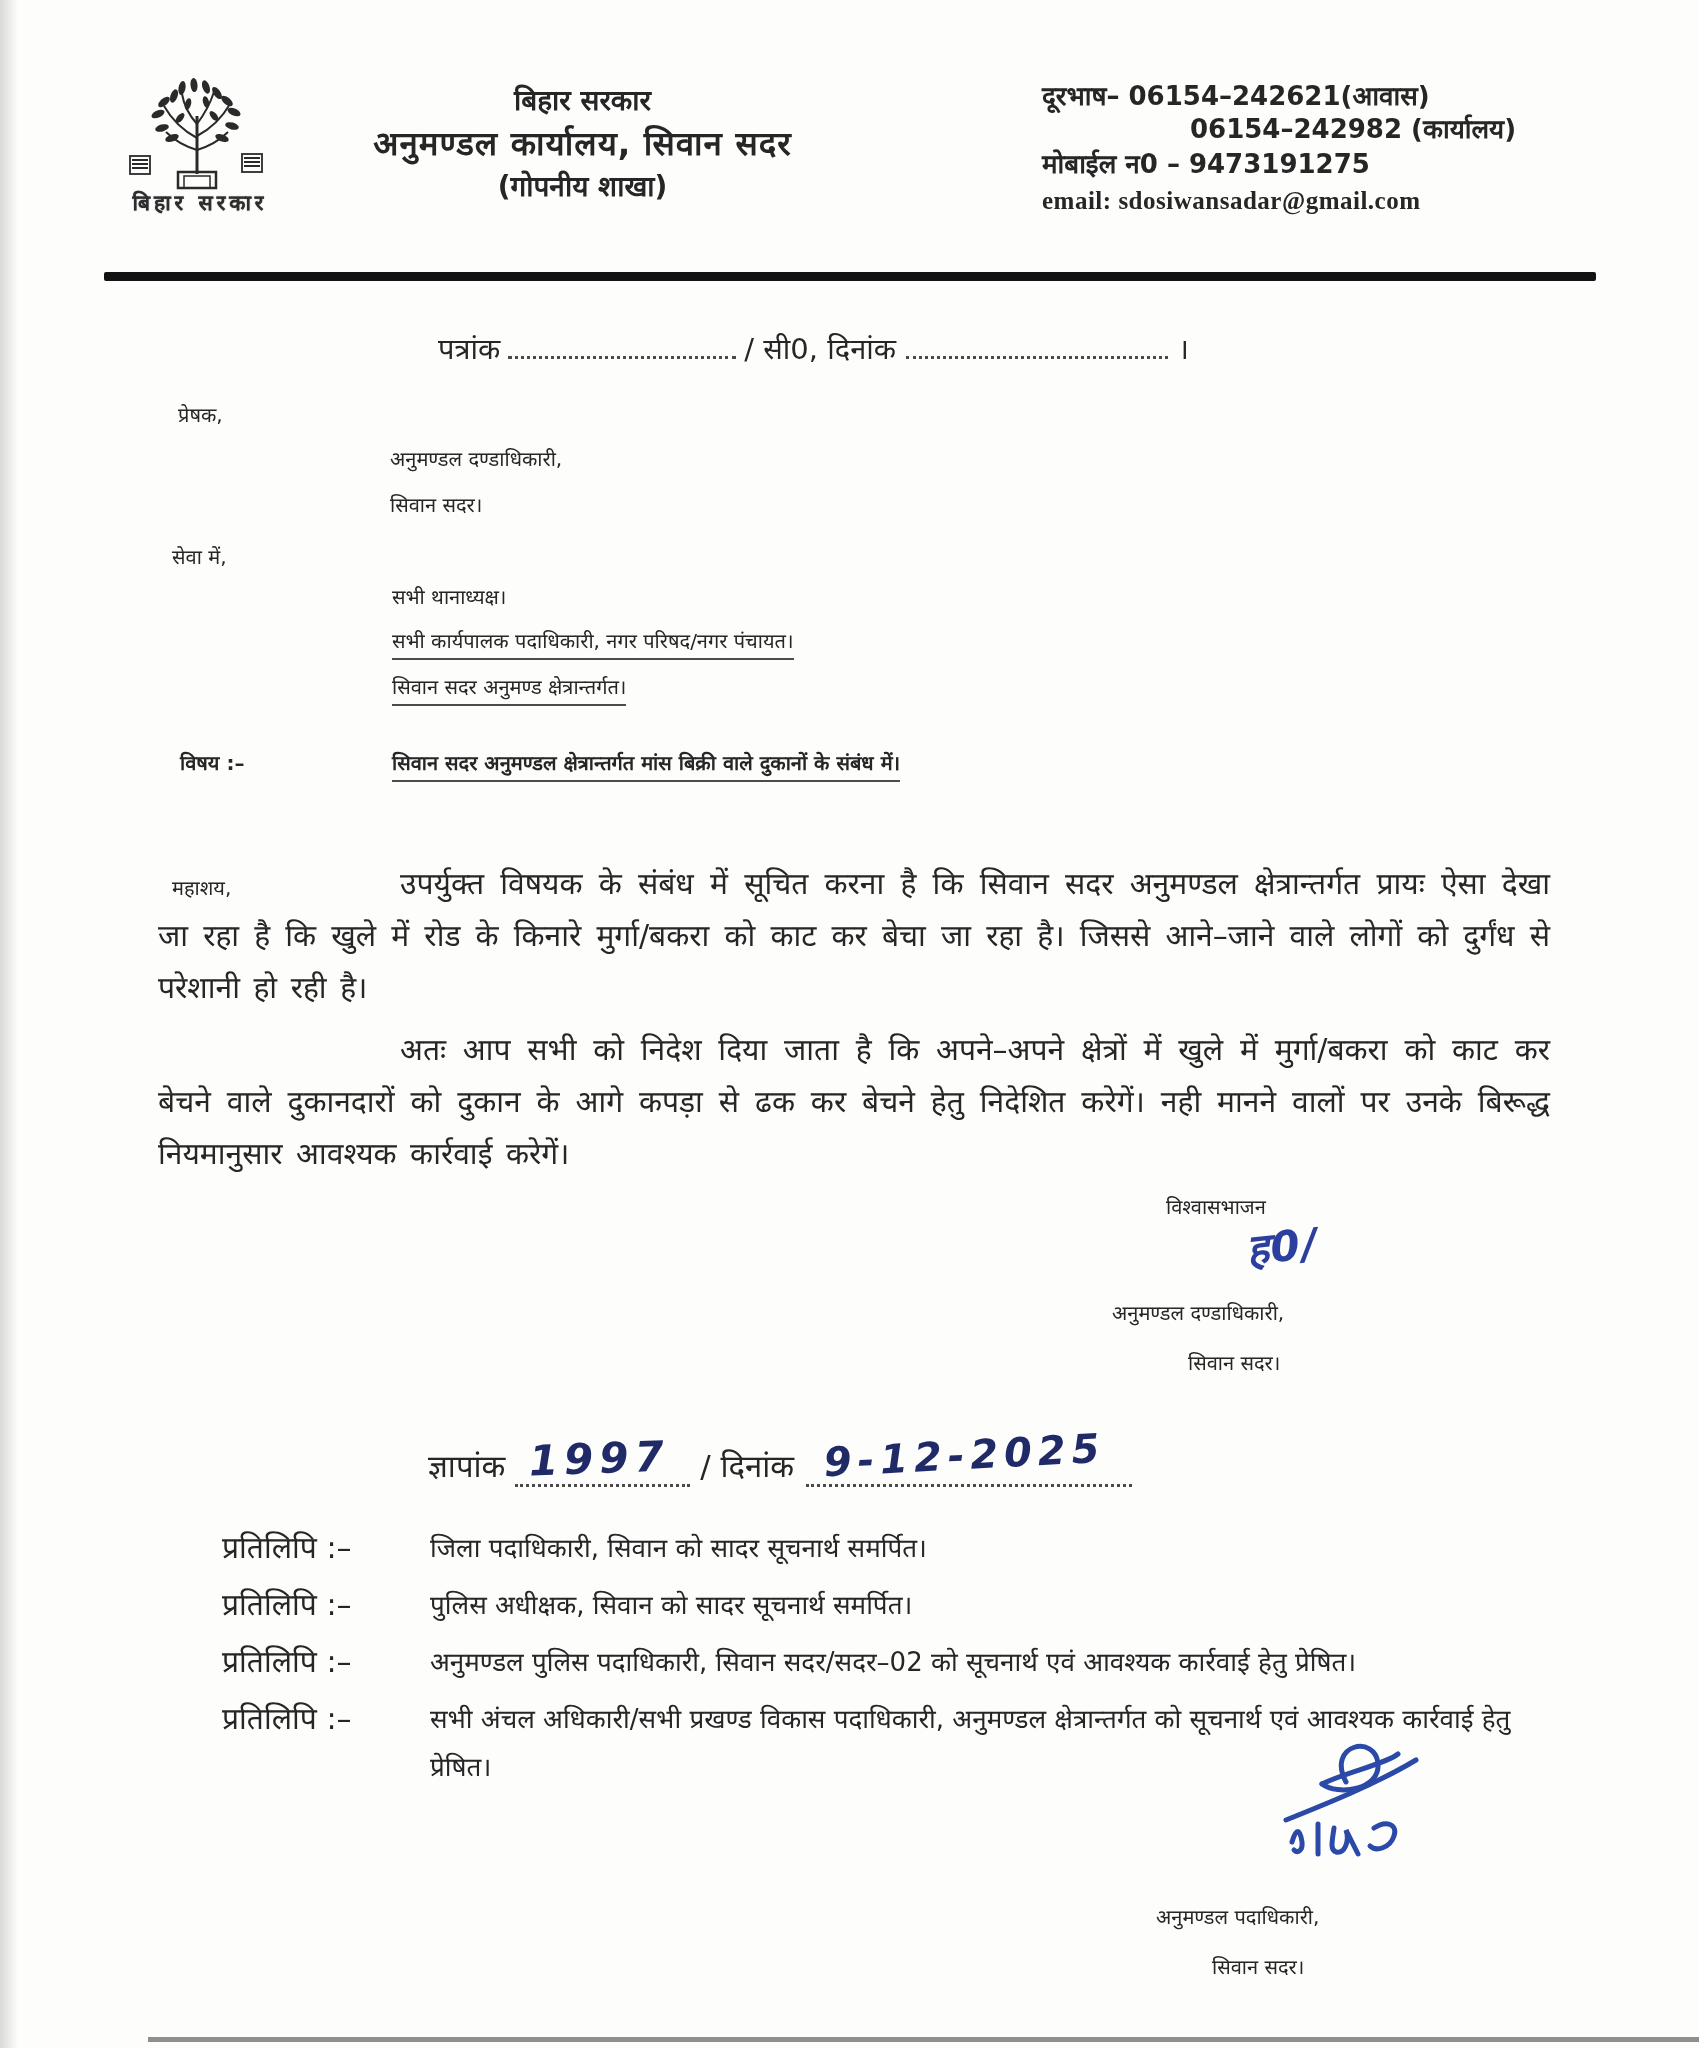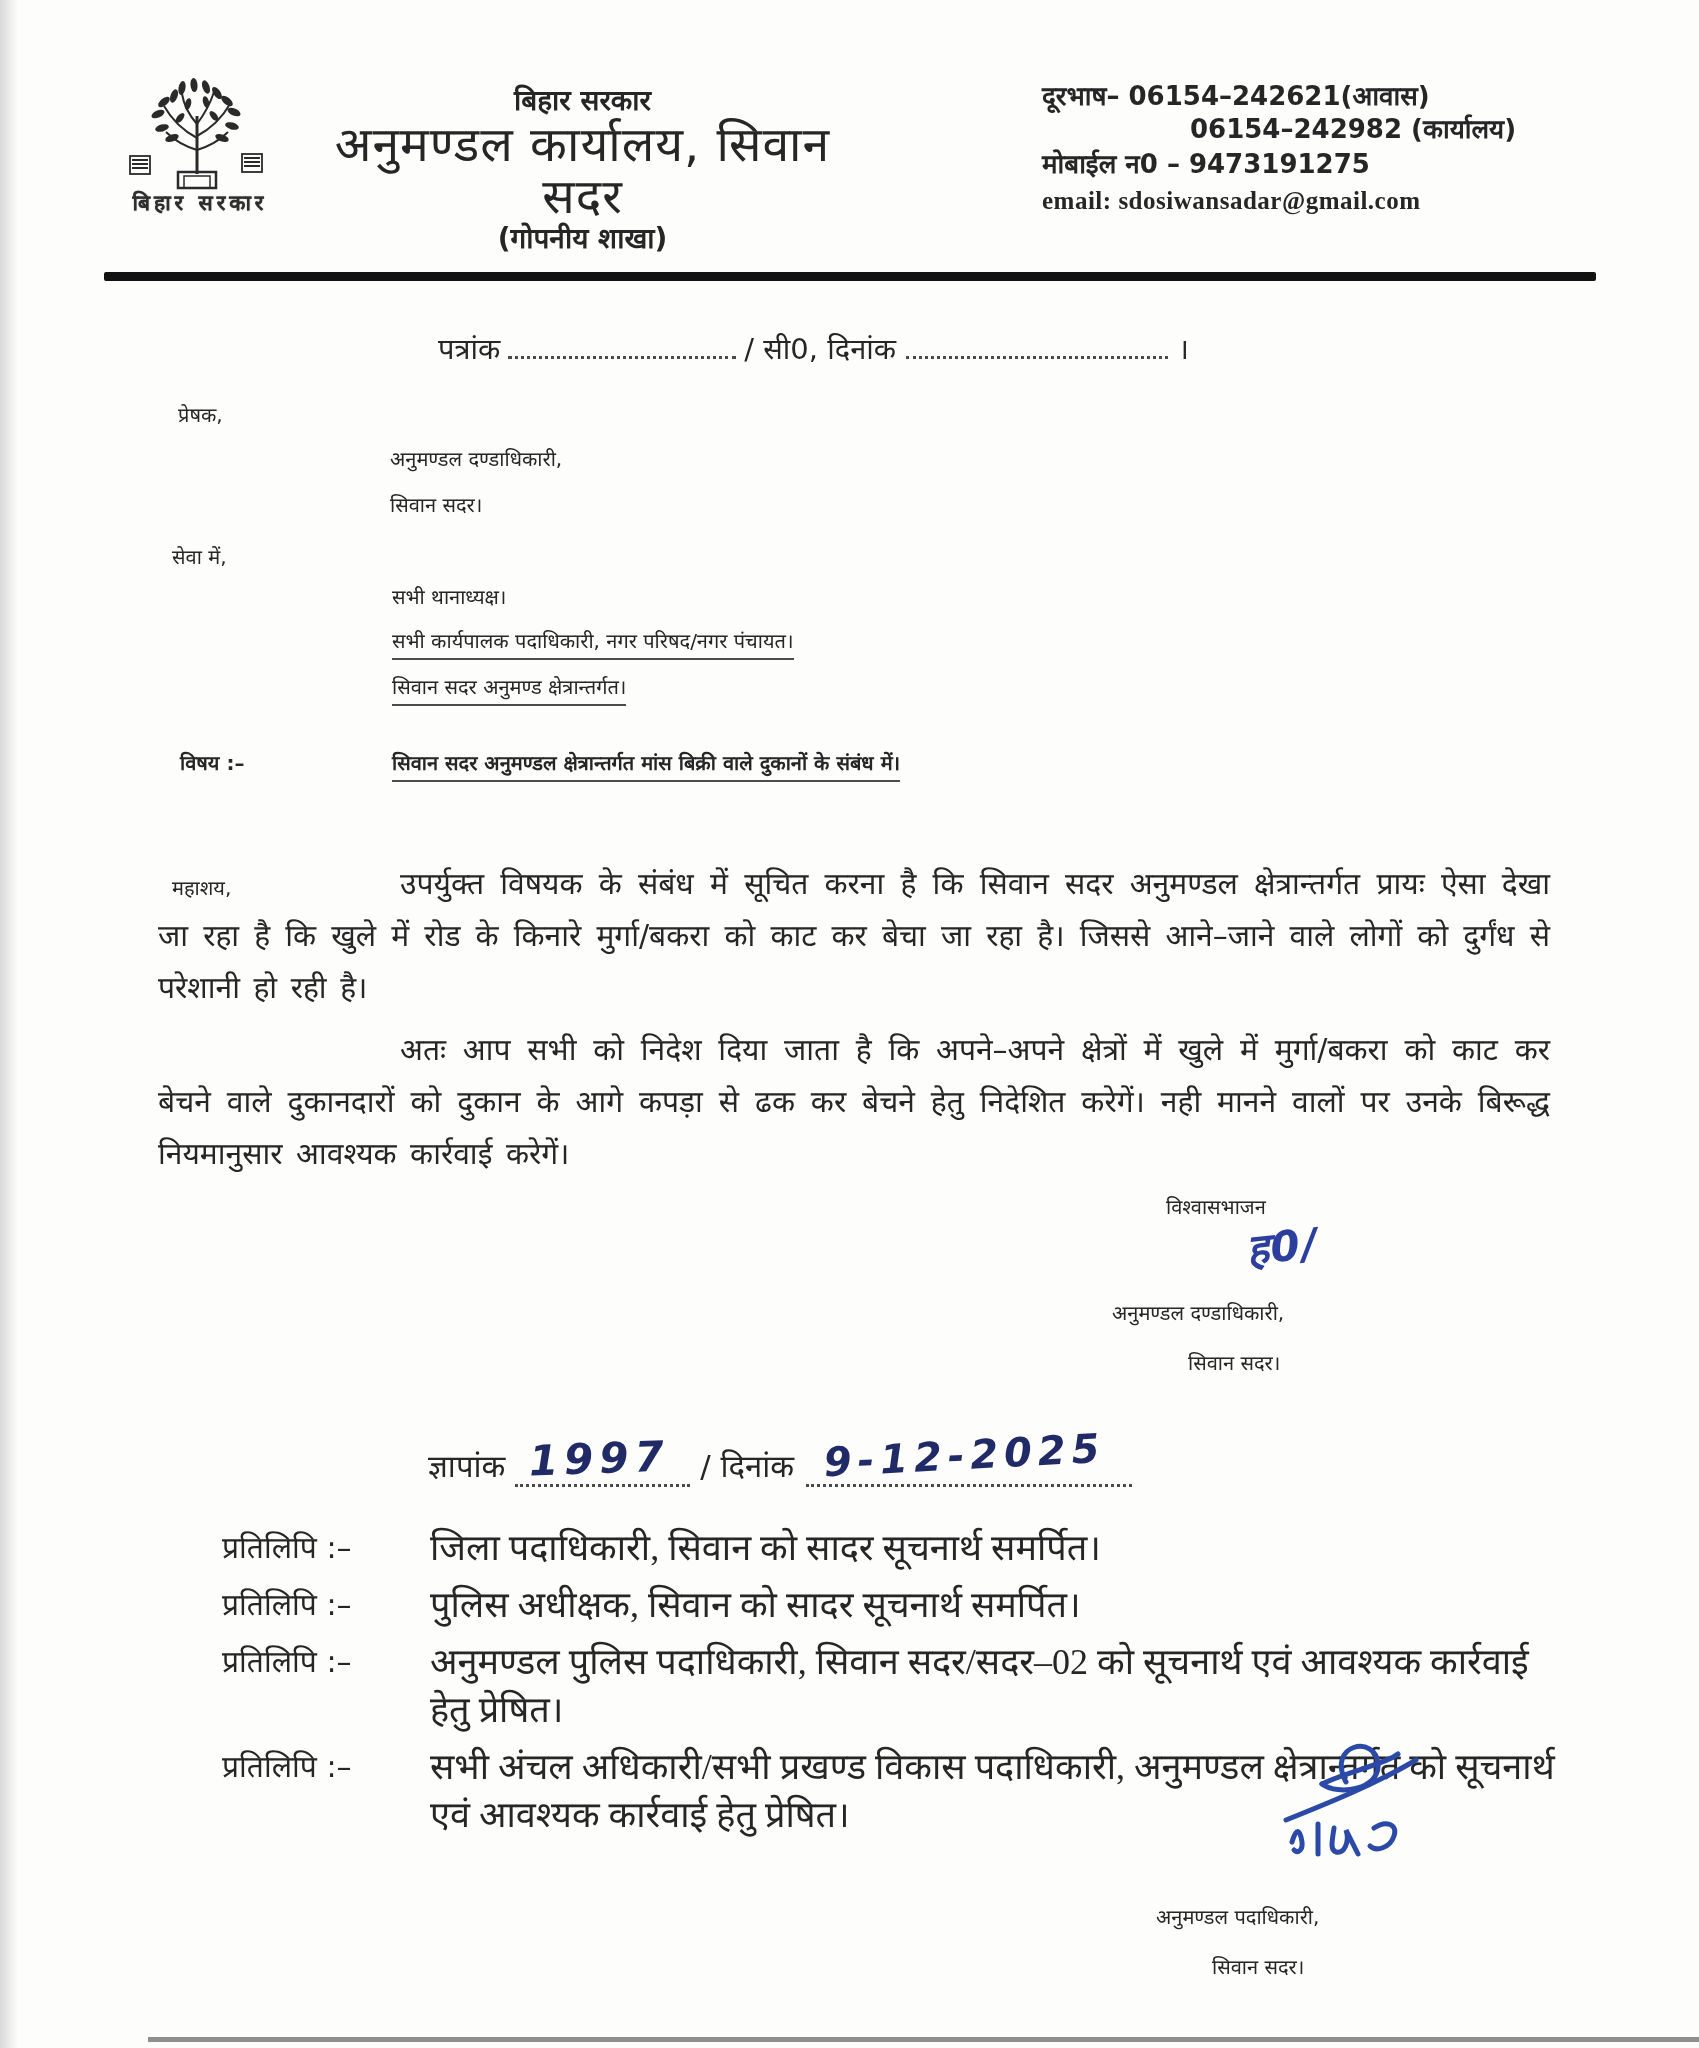--- a/index.html
+++ b/index.html
@@ -16,21 +16,21 @@
   .emblem{left:122px;top:78px;width:150px;height:112px;}
   .emblem-caption{
     left:110px;top:188px;width:180px;
     font-size:21px;font-weight:bold;color:#2e2e2e;
     letter-spacing:4px;text-align:center;
     text-shadow:0 0 1px #555;
     filter:blur(.3px);
   }
   .head-center{left:295px;top:84px;width:575px;text-align:center;}
   .head-govt{font-size:28px;font-weight:bold;line-height:34px;}
-  .head-office{font-size:48px;font-weight:normal;line-height:52px;letter-spacing:1px;}
+  .head-office{font-size:33px;font-weight:bold;line-height:52px;letter-spacing:1px;}
   .head-branch{font-size:28px;font-weight:bold;line-height:34px;}
   .head-right{left:1042px;top:80px;width:560px;font-size:26px;font-weight:bold;line-height:33px;}
   .head-right .r2{padding-left:148px;}
   .head-right .r3{padding-top:2px;}
   .head-email{
     font-family:"Liberation Serif","DejaVu Serif",serif;
     font-weight:bold;font-size:25px;letter-spacing:.5px;padding-top:3px;
   }
   .rule{left:104px;top:272px;width:1492px;height:9px;background:#121212;border-radius:2px;}
   
@@ -77,21 +77,21 @@
     letter-spacing:6px;
   }
   .hw-num{border-bottom:3px dotted #4a4a4a;padding:0 20px 0 14px;margin:0 10px;}
   .hw-num .hw{font-size:42px;transform:rotate(-2deg) translateY(-4px);}
   .hw-date{border-bottom:3px dotted #4a4a4a;padding:0 26px 0 18px;margin:0 12px;}
   .hw-date .hw{font-size:40px;transform:rotate(-3deg) translateY(-8px);}
   
   .copies{left:222px;top:1524px;width:1345px;}
   .copy-row{display:flex;margin-bottom:9px;}
   .copy-label{flex:0 0 208px;font-size:30px;line-height:48px;}
-  .copy-text{flex:1;font-size:36px;line-height:48px;font-family:Liberation Serif, serif;}
+  .copy-text{flex:1;font-size:26px;line-height:48px;}
   
   .sig-svg{left:1226px;top:1724px;width:230px;height:180px;}
   .footer-1{left:1156px;top:1898px;}
   .footer-2{left:1212px;top:1948px;}
   .scan-bottom{left:148px;top:2037px;width:1551px;height:5px;background:#6a6a6a;opacity:.75;}
   .scan-left{left:0;top:0;width:18px;height:2048px;background:linear-gradient(to right,#d9d9d9,#fdfdfc);}
 </style>
 </head>
 <body>
 

